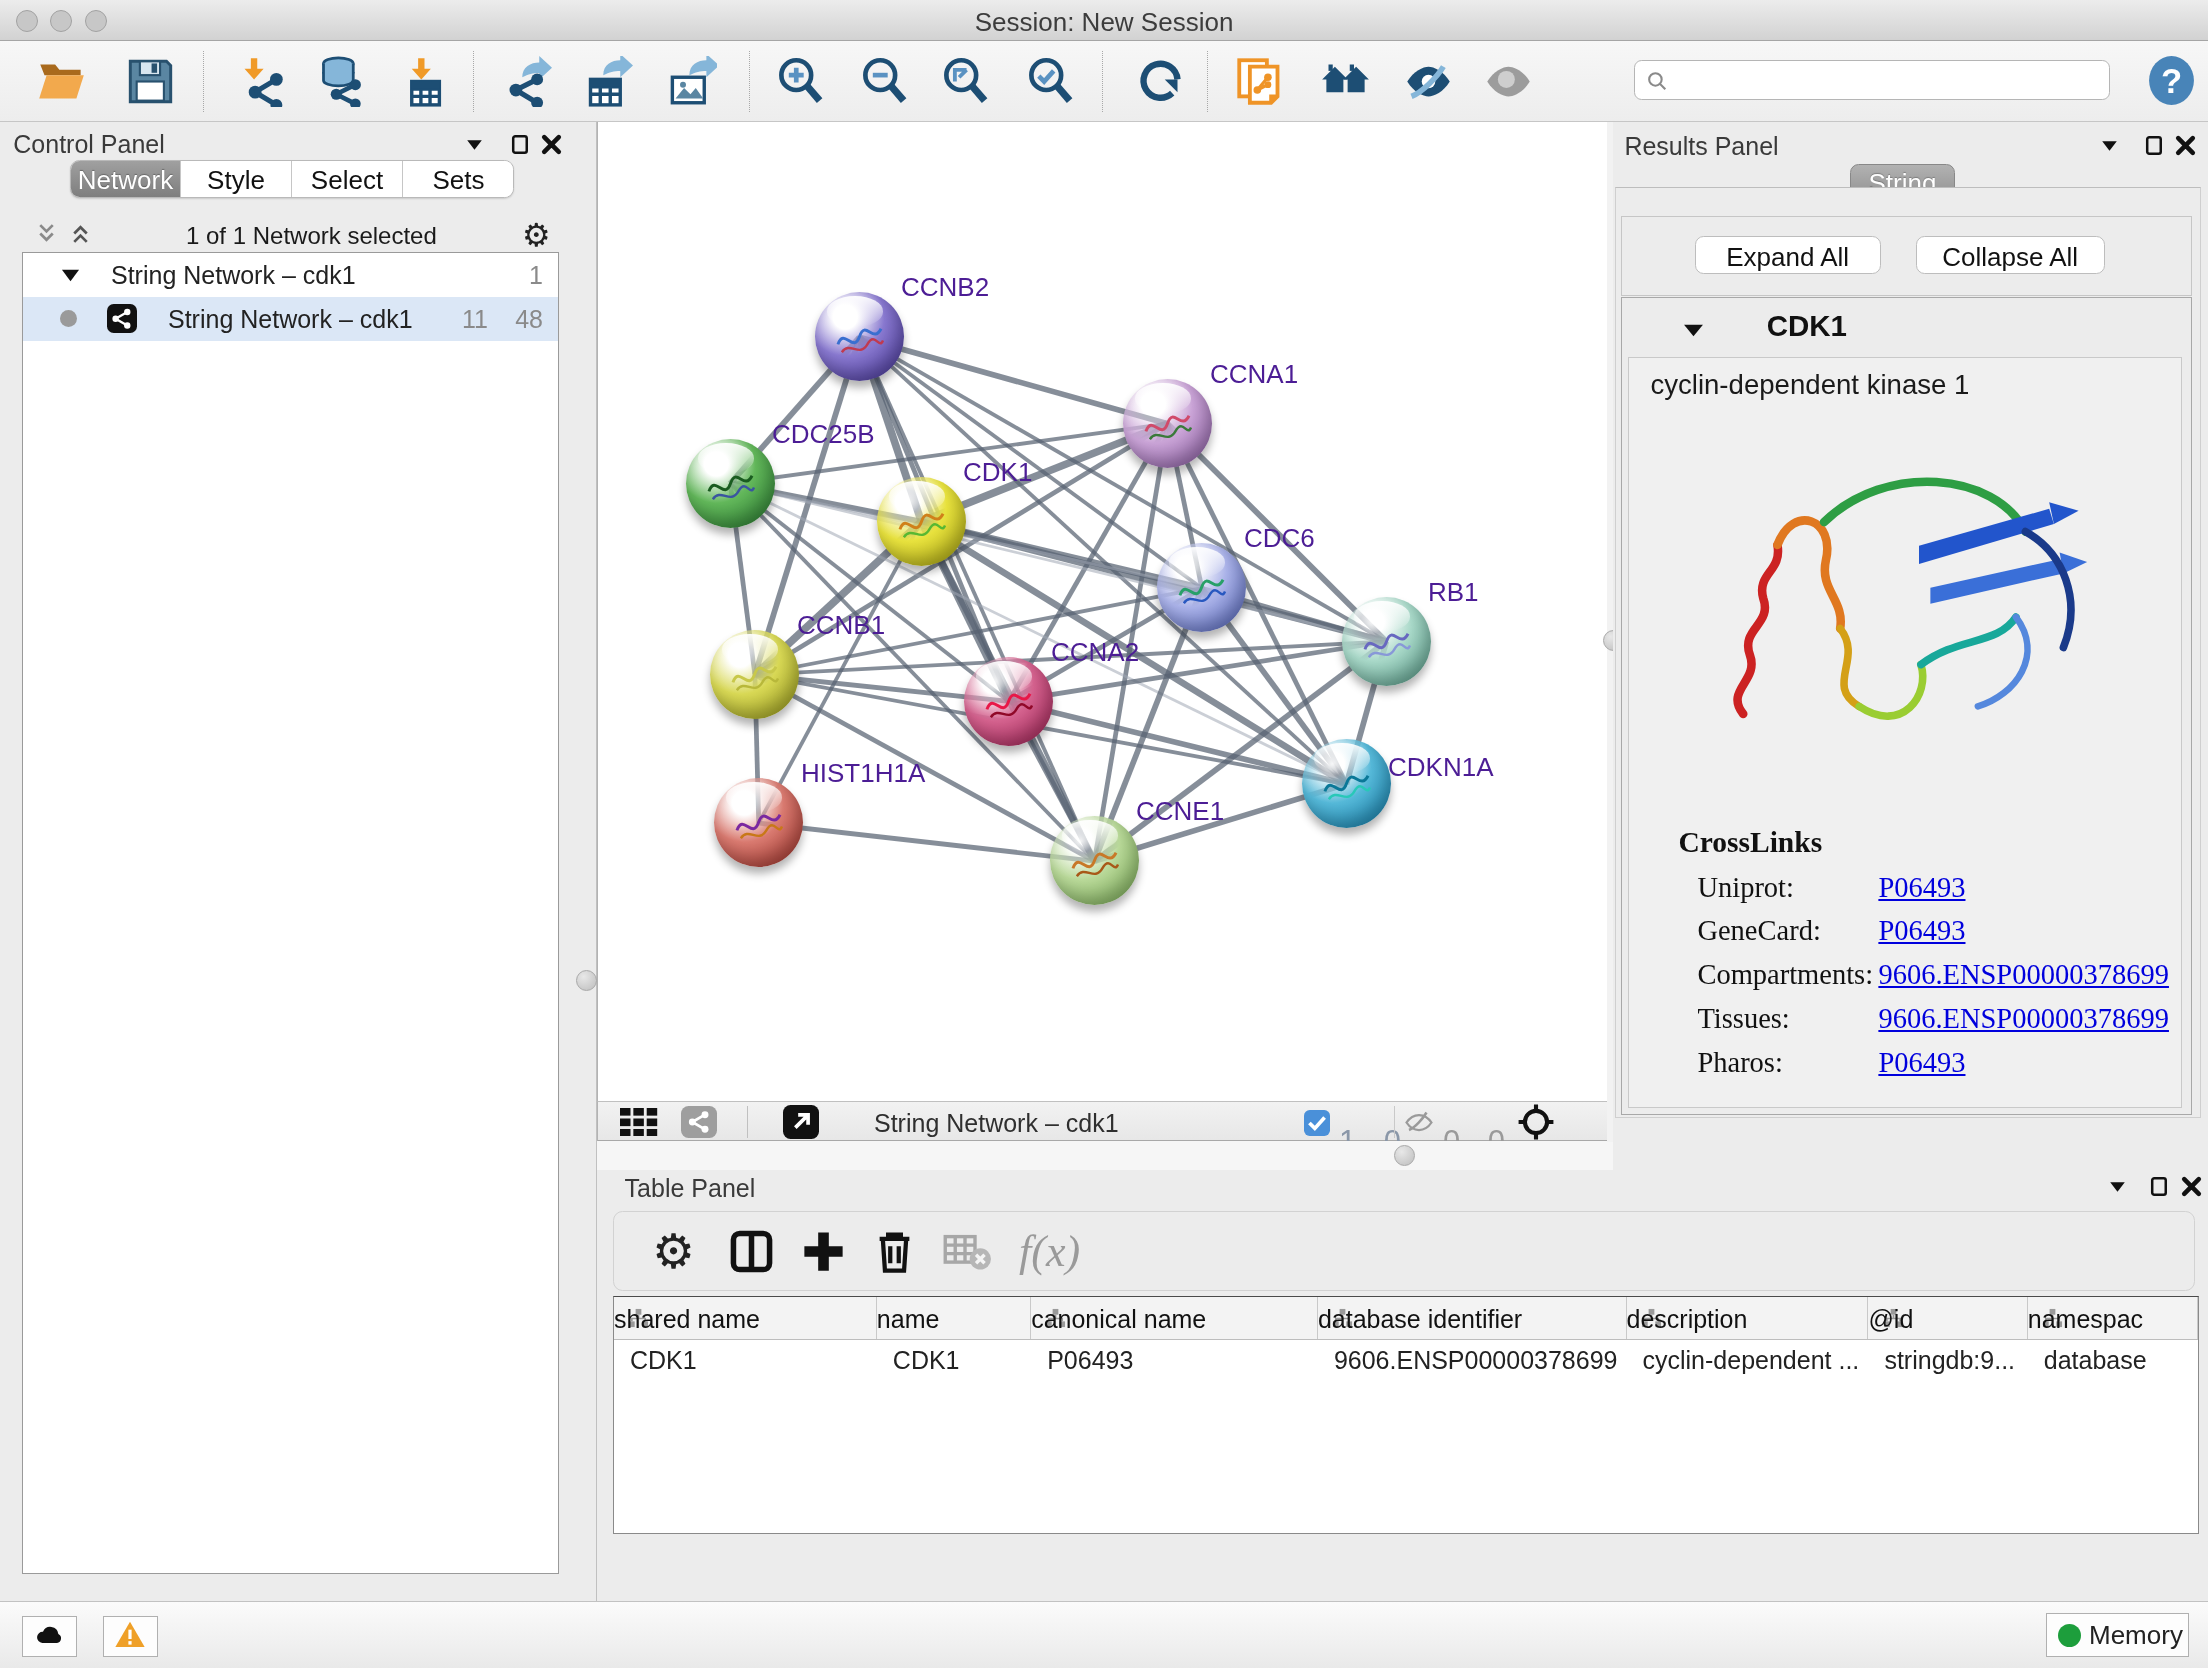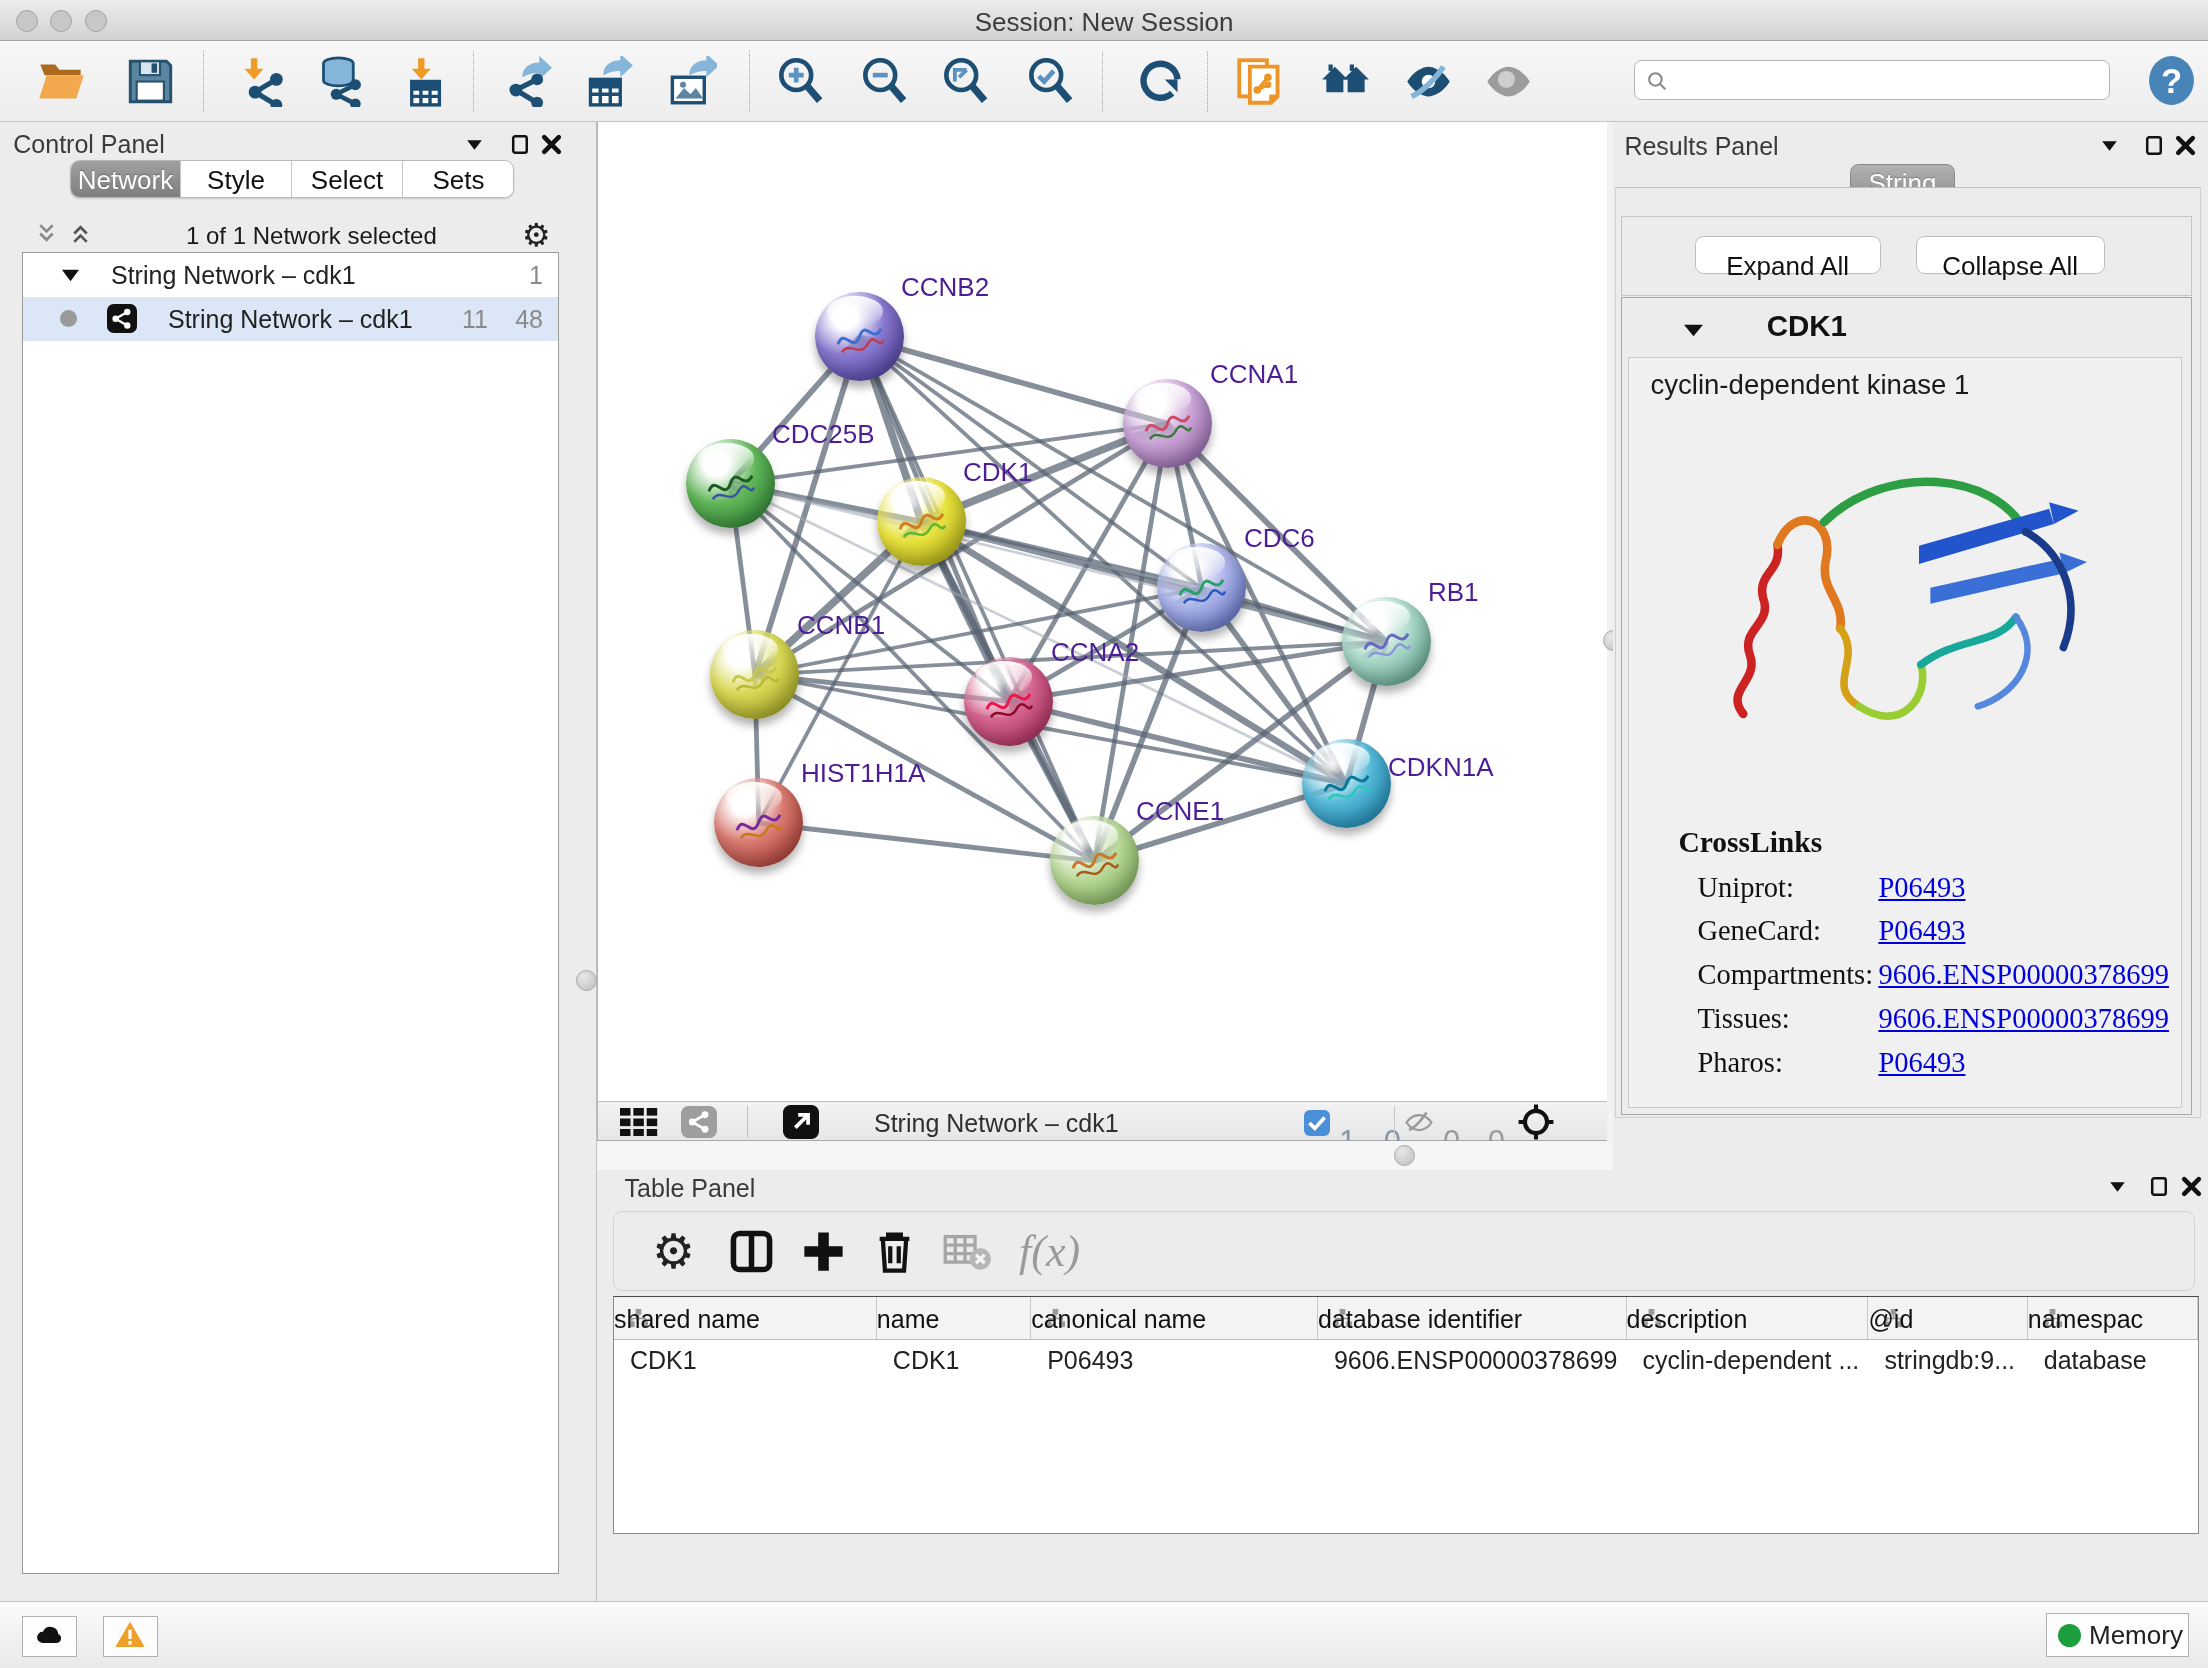--- a/index.html
+++ b/index.html
@@ -43,21 +43,21 @@
   .graytxt{color:#8a97a8;font-size:31px;position:absolute;top:6.7px;margin-top:15px;}
   
   .hsplit{position:absolute;left:597px;top:1141px;width:1611px;height:28.5px;background:#f6f6f6;}
   .knob{position:absolute;width:21px;height:21px;border-radius:50%;background:radial-gradient(circle at 35% 30%,#e8e8e8,#bdbdbd);border:1px solid #a8a8a8;}
   .vsplit{position:absolute;left:1607px;top:122px;width:13.3px;height:1020px;background:#f2f2f2;}
   
   .rpanel{position:absolute;left:1613px;top:122px;width:595px;height:1048px;background:#ececec;}
   .rtab{position:absolute;left:237px;top:42px;width:105px;height:38px;border-radius:8.6px;background:linear-gradient(#b2b2b2,#8f8f8f);border:1px solid #888;color:#fff;font-size:26px;text-align:center;padding-top:2.9px;text-shadow:0 -1px 1px rgba(0,0,0,.25);}
   .router{position:absolute;left:1.9px;top:65px;width:586px;height:931px;background:#ececec;border:1.9px solid #cfcfcf;border-top-color:#bdbdbd;}
   .rbtnbox{position:absolute;left:4.8px;top:27.6px;width:571px;height:80px;border:1.9px solid #c6c6c6;background:#ececec;}
-  .rbtn{position:absolute;top:19px;height:38px;background:#fff;border:1px solid #bdbdbd;border-radius:8.6px;font-size:26px;text-align:center;padding-top:14px;color:#111;}
+  .rbtn{position:absolute;top:19px;height:38px;background:#fff;border:1px solid #bdbdbd;border-radius:8.6px;font-size:26px;text-align:center;padding-top:5px;color:#111;}
   .rsec{position:absolute;left:4.8px;top:109px;width:571px;height:818px;border:1.9px solid #a8a8a8;background:#ececec;}
   .rbody{position:absolute;left:6.7px;top:59px;width:554px;height:751px;background:#f0f0f0;border:1px solid #c9c9c9;}
   .serif{font-family:"Liberation Serif",serif;}
   .xl-label{position:absolute;font-size:28.5px;color:#111;}
   .xl-link{position:absolute;font-size:28.5px;color:#0000dd;text-decoration:underline;}
   
   .tpanel{position:absolute;left:597px;top:1170px;width:1611px;height:431px;background:#ececec;}
   .ttool{position:absolute;left:16px;top:41px;width:1582px;height:80px;border:1px solid #d2d2d2;border-radius:9.5px;background:#ececec;}
   .tt-ic{position:absolute;top:14.3px;width:51px;height:51px;}
   .tt-ic svg{width:100%;height:100%;}

